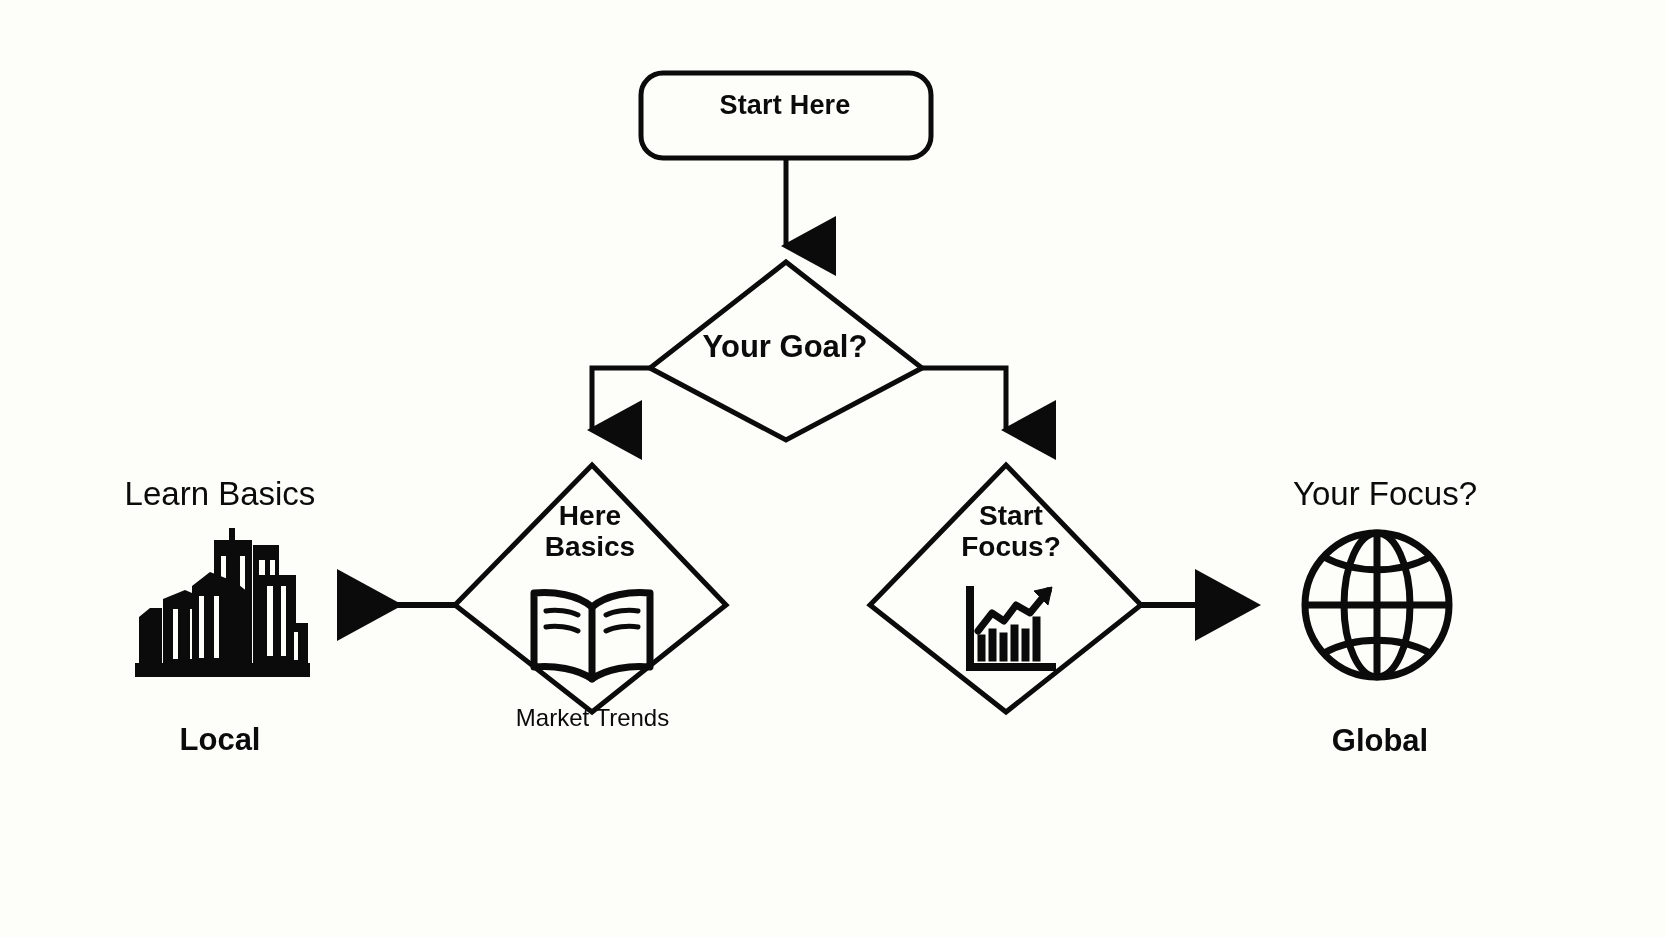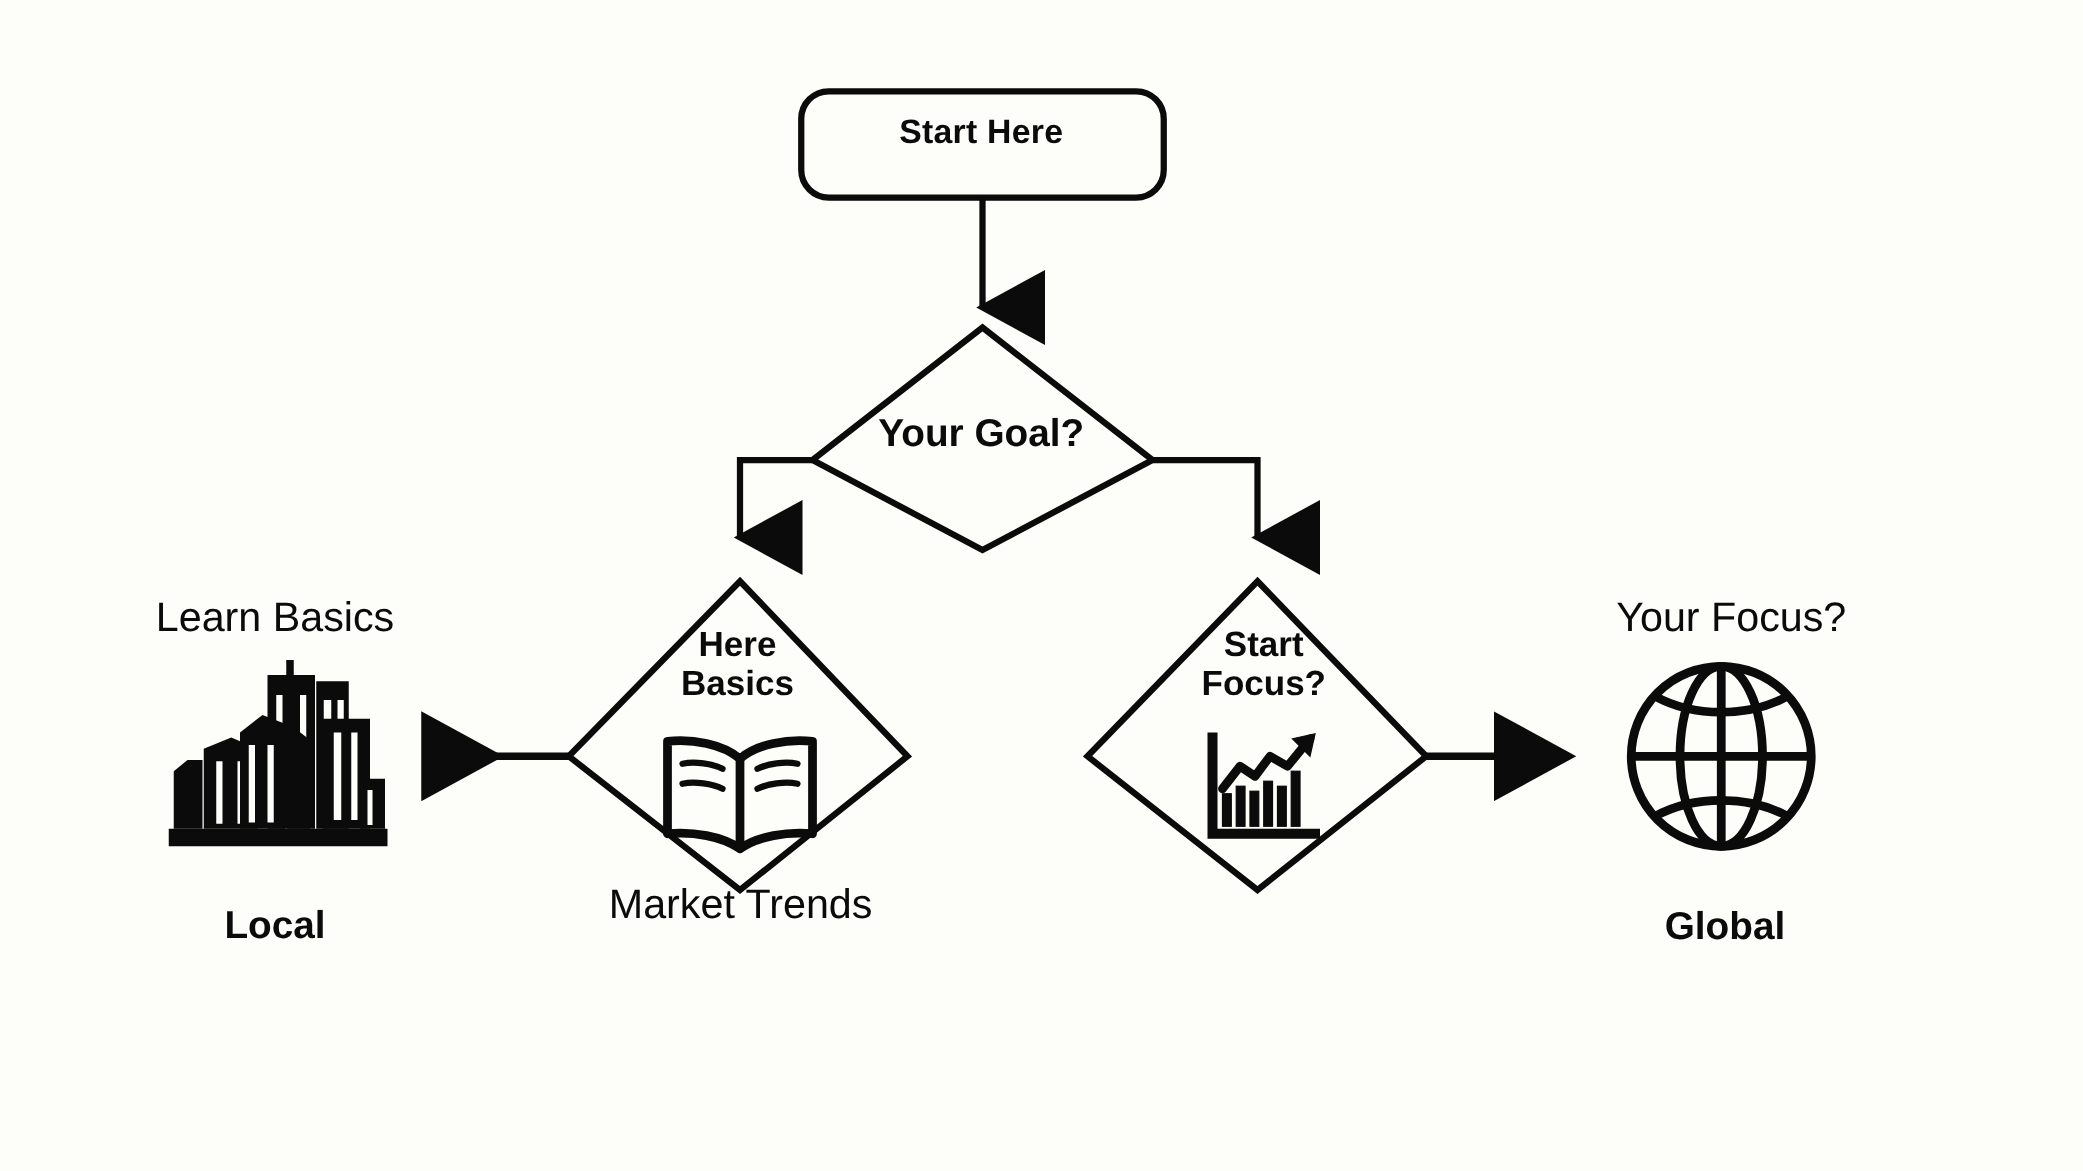--- a/index.html
+++ b/index.html
@@ -68,21 +68,21 @@
   #lbl-right-top {
     left: 1235px; top: 476px; width: 300px;
     font-size: 33px; font-weight: normal;
   }
   #lbl-right-bottom {
     left: 1265px; top: 705px; width: 230px;
     font-size: 31px; font-weight: bold; margin-top: 19px;
   }
   #lbl-center-bottom {
     left: 440px; top: 705px; width: 305px;
-    font-size: 33px; font-weight: normal;
+    font-size: 24px; font-weight: normal;
   }
 </style>
 </head>
 <body>
 
 <svg id="canvas" viewBox="0 0 1666 937">
 
   <defs>
     <marker id="arrowDown" viewBox="0 0 12 12" refX="6" refY="10" markerWidth="12" markerHeight="12" orient="auto">
       <path d="M0,0 L12,0 L6,11 Z" fill="#0b0b0b"></path>

